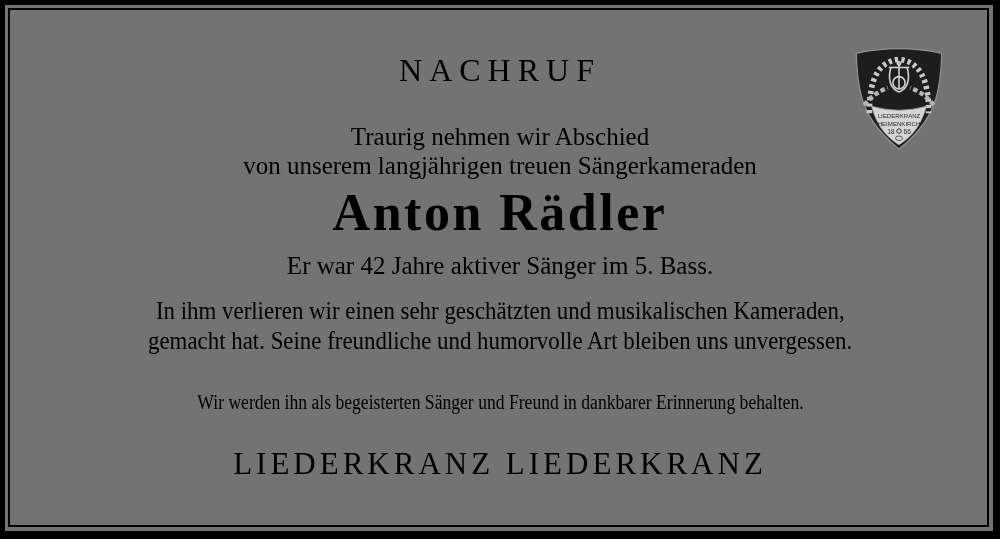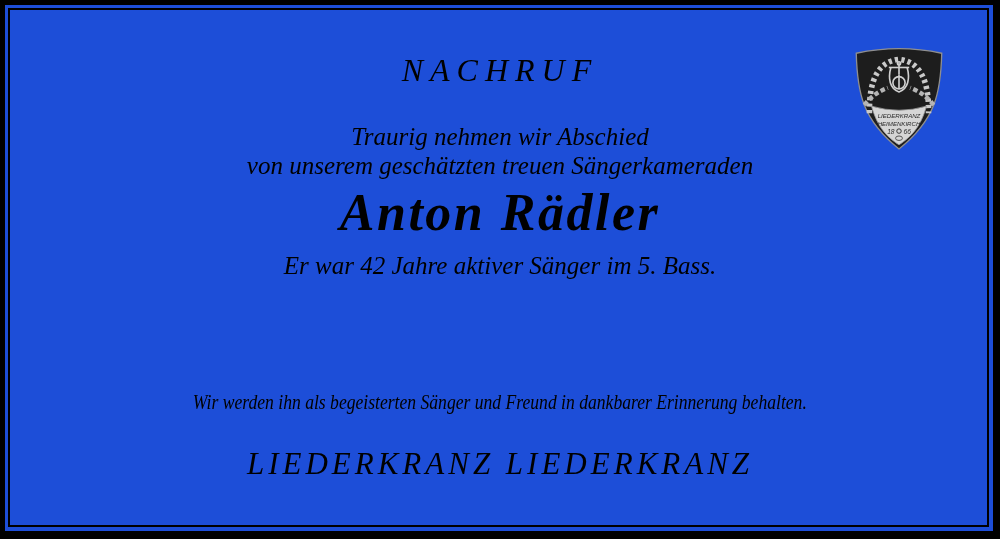--- a/index.html
+++ b/index.html
@@ -1,23 +1,22 @@
 <!DOCTYPE html>
 <html><head>
 <meta charset="utf-8">
 <style>
   html,body{margin:0;padding:0;background:#ffffff;}
   #page{
     position:relative;
     width:1000px;height:539px;
-    background:#1d4ed8;
+    background:#737373;
     color:#000;
     font-family:"Liberation Serif", serif;
     overflow:hidden;
-    font-style:italic;
   }
   
   .frame-outer{
     position:absolute;inset:0;
     border-style:solid;border-color:#000;
     border-width:5px 7px 8px 5px;
     pointer-events:none;
   }
   .frame-inner{
     position:absolute;left:8px;top:8px;right:11px;bottom:12px;
@@ -49,28 +48,30 @@
 </style>
 </head>
 <body>
 
 <div id="page">
 
   <div class="line title">NACHRUF</div>
 
   <div class="line intro">
     <div>Traurig nehmen wir Abschied</div>
-    <div>von unserem geschätzten treuen Sängerkameraden</div>
+    <div>von unserem langjährigen treuen Sängerkameraden</div>
   </div>
 
   <div class="line name">Anton Rädler</div>
 
   <div class="line service">Er war 42 Jahre aktiver Sänger im 5. Bass.</div>
 
   <div class="line tribute">
+    <div><span class="condensed">In ihm verlieren wir einen sehr geschätzten und musikalischen Kameraden,</span></div>
+    <div><span class="condensed">gemacht hat. Seine freundliche und humorvolle Art bleiben uns unvergessen.</span></div>
   </div>
 
   <div class="line closing">
     <span class="condensed">Wir werden ihn als begeisterten Sänger und Freund in dankbarer Erinnerung behalten.</span>
   </div>
 
   <div class="line signature">LIEDERKRANZ LIEDERKRANZ</div>
 
   <svg class="emblem" viewBox="0 0 104 112" aria-hidden="true">
 

